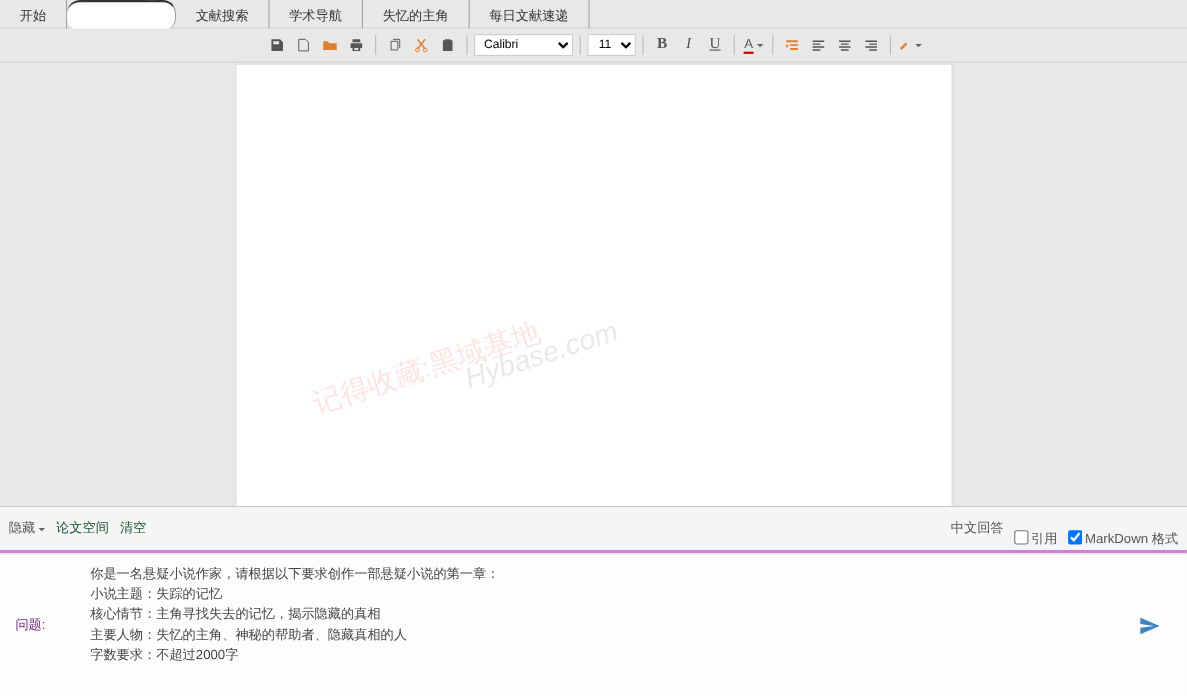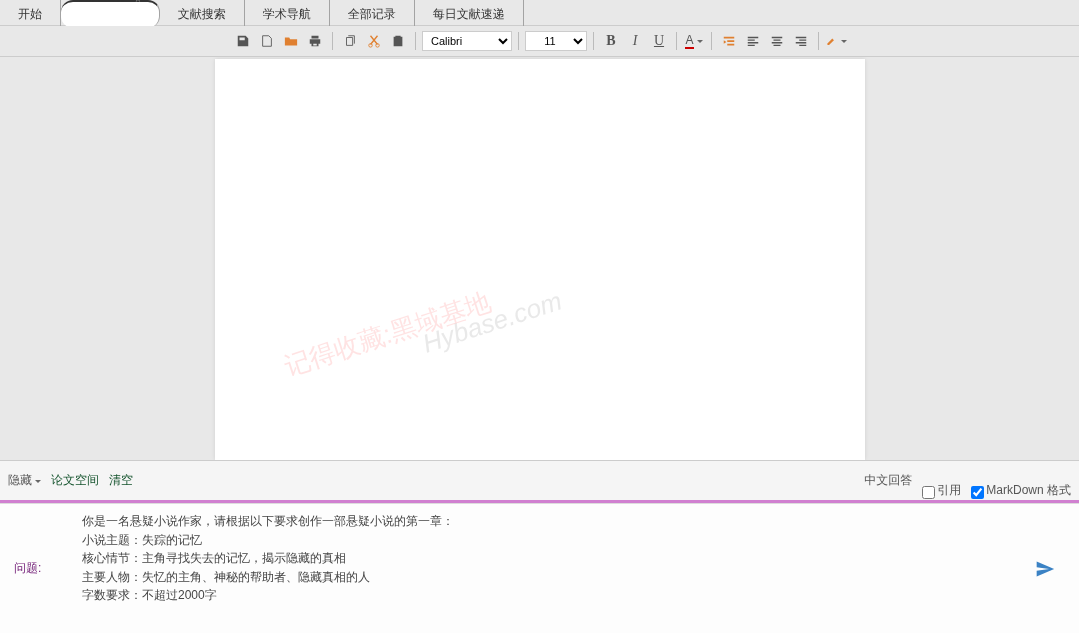--- a/index.html
+++ b/index.html
@@ -12,36 +12,36 @@
 .tab-close { color: #888; font-size: 10px; margin-left: 4px; }
 
 
 .toolbar-area { background: #e8e8e8; display: flex; justify-content: center; padding: 4px 0; border-bottom: 1px solid #ccc; }
 .toolbar { display: flex; align-items: center; gap: 2px; }
 .tb-btn { width: 22px; height: 22px; display: flex; align-items: center; justify-content: center; cursor: pointer; color: #555; border-radius: 2px; }
 .tb-btn svg { width: 14px; height: 14px; }
 .tb-sep { width: 1px; height: 18px; background: #bbb; margin: 0 4px; }
 .tb-select { height: 20px; font-size: 11px; border: 1px solid #ccc; background: #fff; padding: 0 4px; }
 .tb-select.font { width: 90px; }
-.tb-select.size { width: 62px; text-align: center; }
+.tb-select.size { width: 44px; text-align: center; }
 .tb-btn.b { font-weight: bold; font-family: serif; font-size: 14px; }
 .tb-btn.i { font-style: italic; font-family: serif; font-size: 14px; }
 .tb-btn.u { text-decoration: underline; font-family: serif; font-size: 14px; }
 
 
 .editor-area { flex: 1; background: #e8e8e8; display: flex; justify-content: center; overflow: hidden; position: relative; }
 .paper { width: 650px; background: #fff; margin-top: 2px; box-shadow: 0 0 4px rgba(0,0,0,0.1); position: relative; }
 .watermark { position: absolute; top: 260px; left: 280px; transform: rotate(-18deg); color: rgba(255,100,100,0.18); font-size: 26px; pointer-events: none; white-space: nowrap; }
 .watermark2 { position: absolute; top: 250px; left: 420px; transform: rotate(-18deg); color: rgba(100,100,100,0.14); font-size: 26px; pointer-events: none; font-style: italic; white-space: nowrap; }
 
 
 .bottom-bar { display: flex; align-items: center; height: 40px; background: #f5f5f5; border-top: 1px solid #ccc; padding: 0 8px; gap: 10px; font-size: 12px; color: #555; }
 .bottom-bar .link { color: #14532d; cursor: pointer; }
 .bottom-bar .spacer { flex: 1; }
-.bottom-bar label { display: flex; align-items: flex-end; gap: 2px; cursor: pointer; margin-top: 20px; }
+.bottom-bar label { display: flex; align-items: flex-start; gap: 2px; cursor: pointer; margin-top: 20px; }
 .bottom-bar input[type=checkbox] { margin: 0; }
 
 .divider { height: 3px; background: #d080d0; }
 
 .chat-panel { height: 130px; background: #fdfdfd; border-top: 1px solid #ddd; display: flex; position: relative; }
 .chat-label { width: 72px; display: flex; align-items: center; justify-content: flex-start; padding-left: 14px; color: #701a75; font-size: 12px; }
 .chat-content { flex: 1; padding: 8px 10px; font-size: 12px; color: #444; line-height: 1.55; white-space: pre-line; overflow: auto; }
 .send-btn { position: absolute; right: 20px; top: 50%; transform: translateY(-50%); width: 28px; height: 28px; display: flex; align-items: center; justify-content: center; cursor: pointer; color: #3b82c4; }
 .send-btn svg { width: 20px; height: 20px; }
 
@@ -59,21 +59,21 @@
     <span>文件名称</span>
     <span class="tab-close">×</span>
   </div>
   <div class="tab">
       <span>文献搜索</span>
     </div>
   <div class="tab">
       <span>学术导航</span>
     </div>
   <div class="tab">
-      <span>全部记录</span>
+      <span>失忆的主角</span>
     </div>
   <div class="tab">
       <span>每日文献速递</span>
     </div>
 </div>
 
 <div class="toolbar-area">
   <div class="toolbar">
     <div class="tb-btn">
         <svg viewBox="0 0 16 16">

